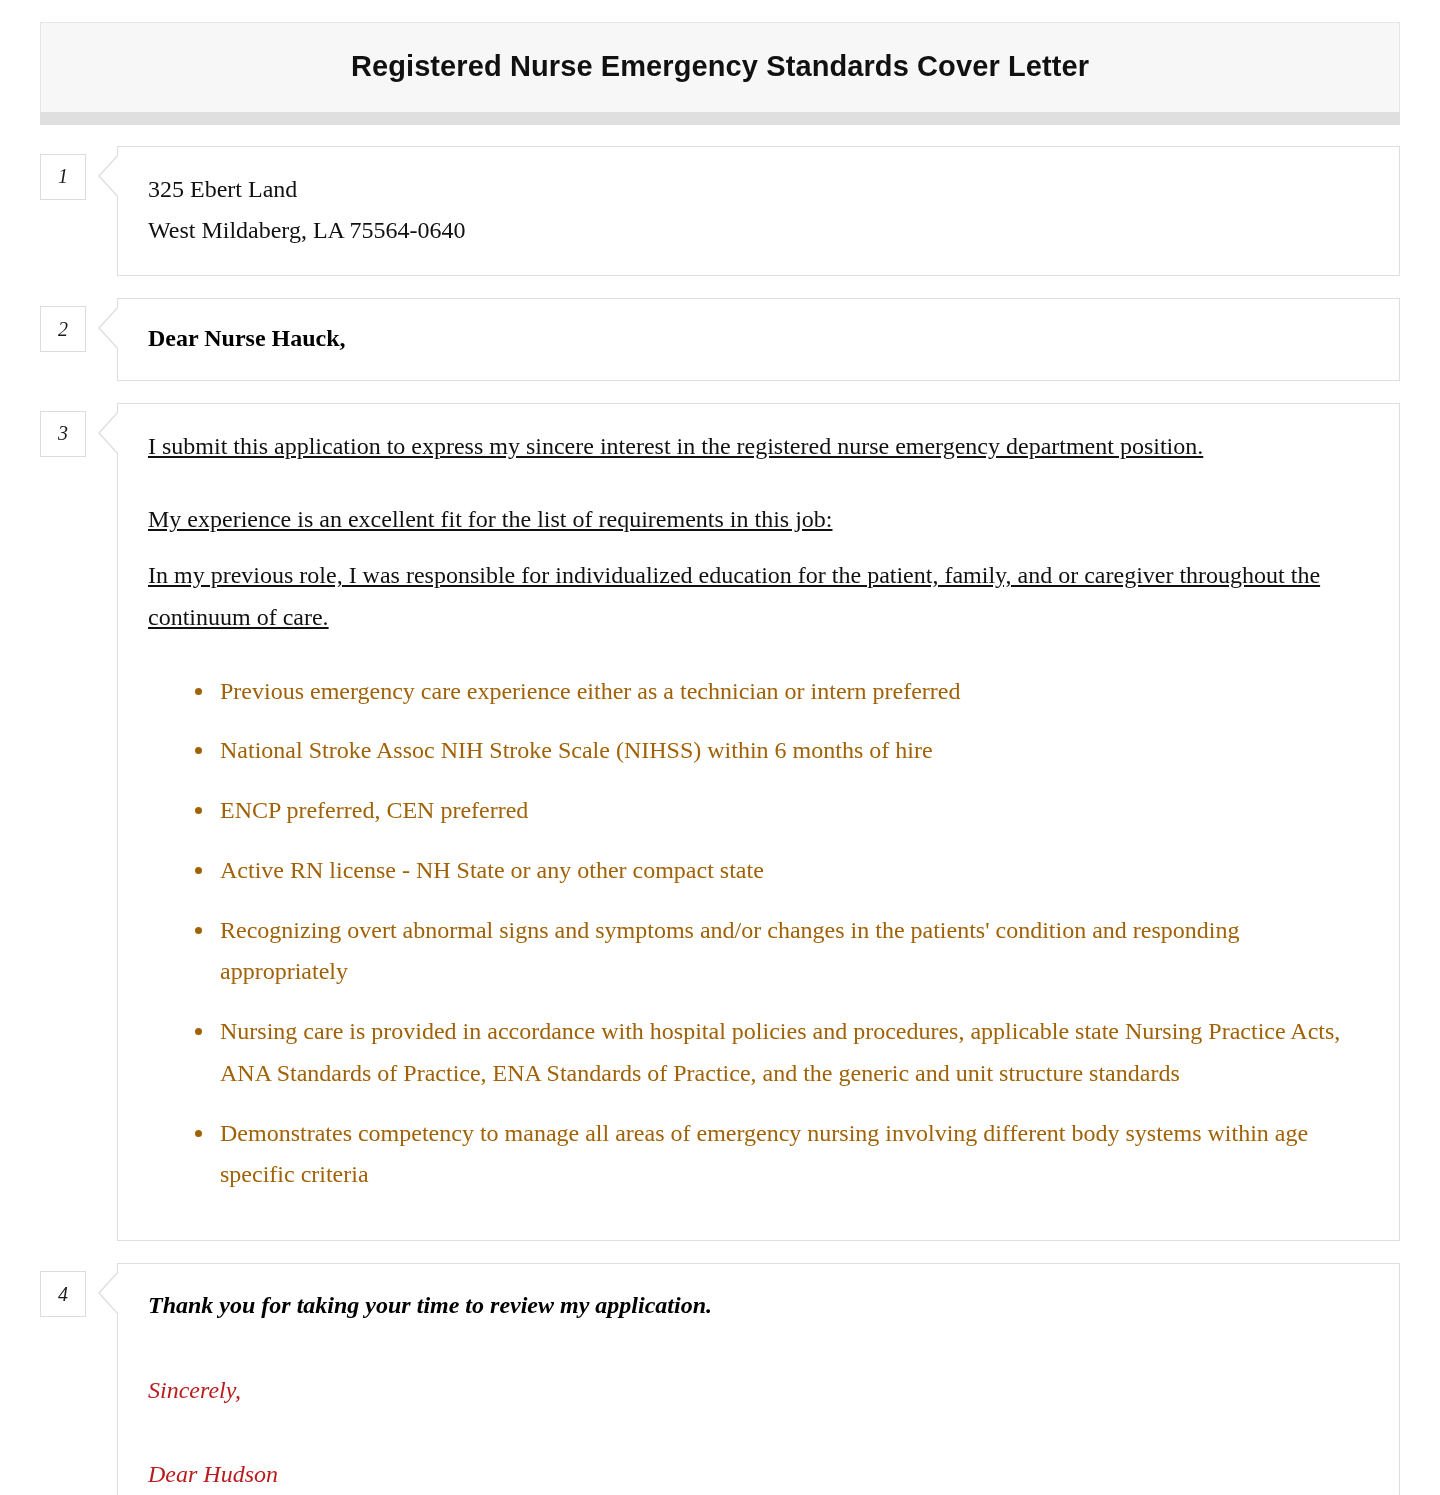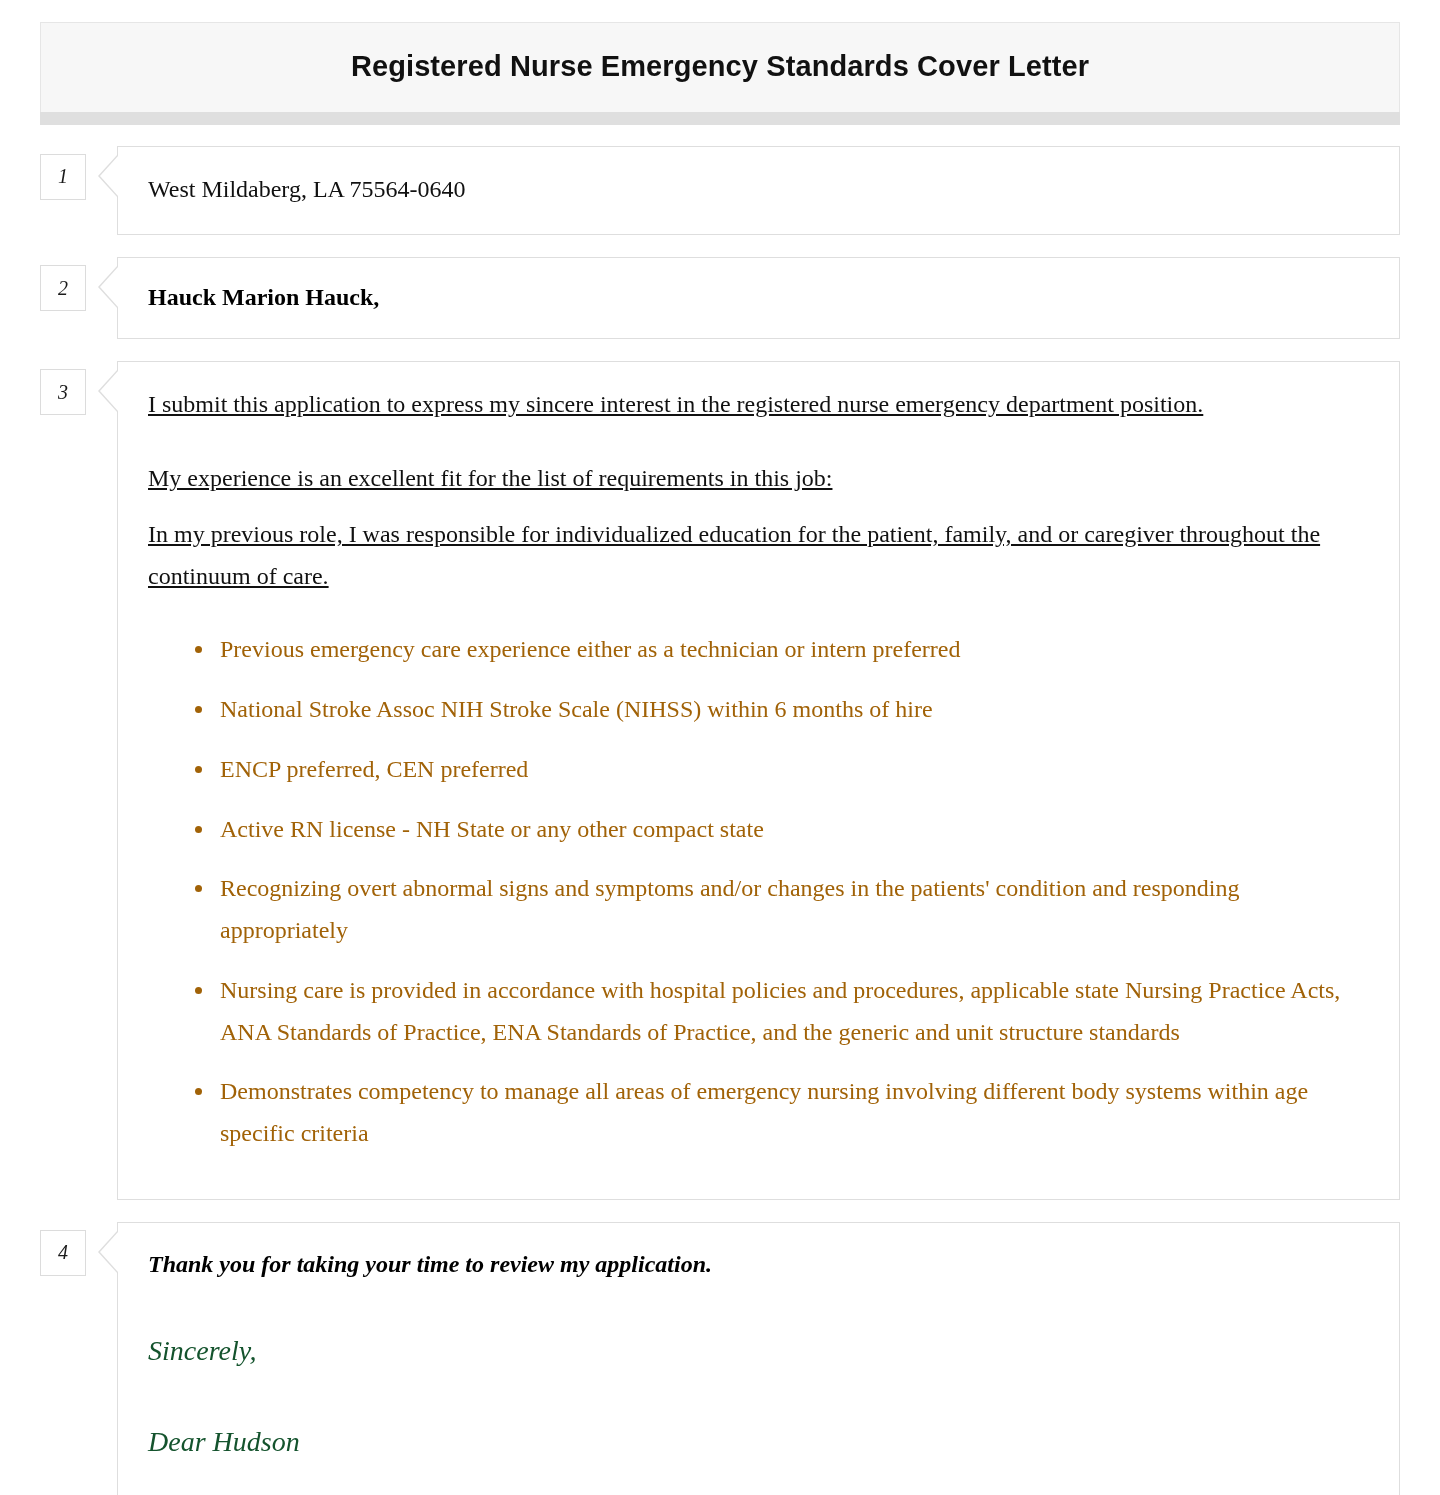--- a/index.html
+++ b/index.html
@@ -118,23 +118,23 @@
     text-decoration: underline;
   }
   .para.last { margin-bottom: 14px; }
   .bold-line {
     font-size: 24px;
     line-height: 1.6;
     font-weight: bold;
     color: #000000;
   }
   .sign-line {
-    font-size: 28px;
+    font-size: 24px;
     line-height: 1.6;
-    color: #14532d;
+    color: #b91c1c;
     margin-top: 46px;
   }
 
   ul.req-list {
     margin: 0;
     padding: 0 0 0 50px;
     list-style-type: disc;
   }
   ul.req-list li {
     font-size: 24px;
@@ -160,30 +160,31 @@
     <div class="doc-header-rule"></div>
   </div>
 
   <div class="sections">
 
     <div class="section">
       <div class="marker">1</div>
       <div class="panel addr-panel">
         <span class="notch"></span>
         <span class="notch-inner"></span>
+        <div class="line">325 Ebert Land</div>
         <div class="line">West Mildaberg, LA 75564-0640</div>
       </div>
     </div>
 
     <div class="section">
       <div class="marker">2</div>
       <div class="panel greet-panel">
         <span class="notch"></span>
         <span class="notch-inner"></span>
-        <div class="bold-line">Hauck Marion Hauck,</div>
+        <div class="bold-line">Dear Nurse Hauck,</div>
       </div>
     </div>
 
     <div class="section">
       <div class="marker">3</div>
       <div class="panel">
         <span class="notch"></span>
         <span class="notch-inner"></span>
 
         <p class="para">I submit this application to express my sincere interest in the registered nurse emergency department position.</p>

